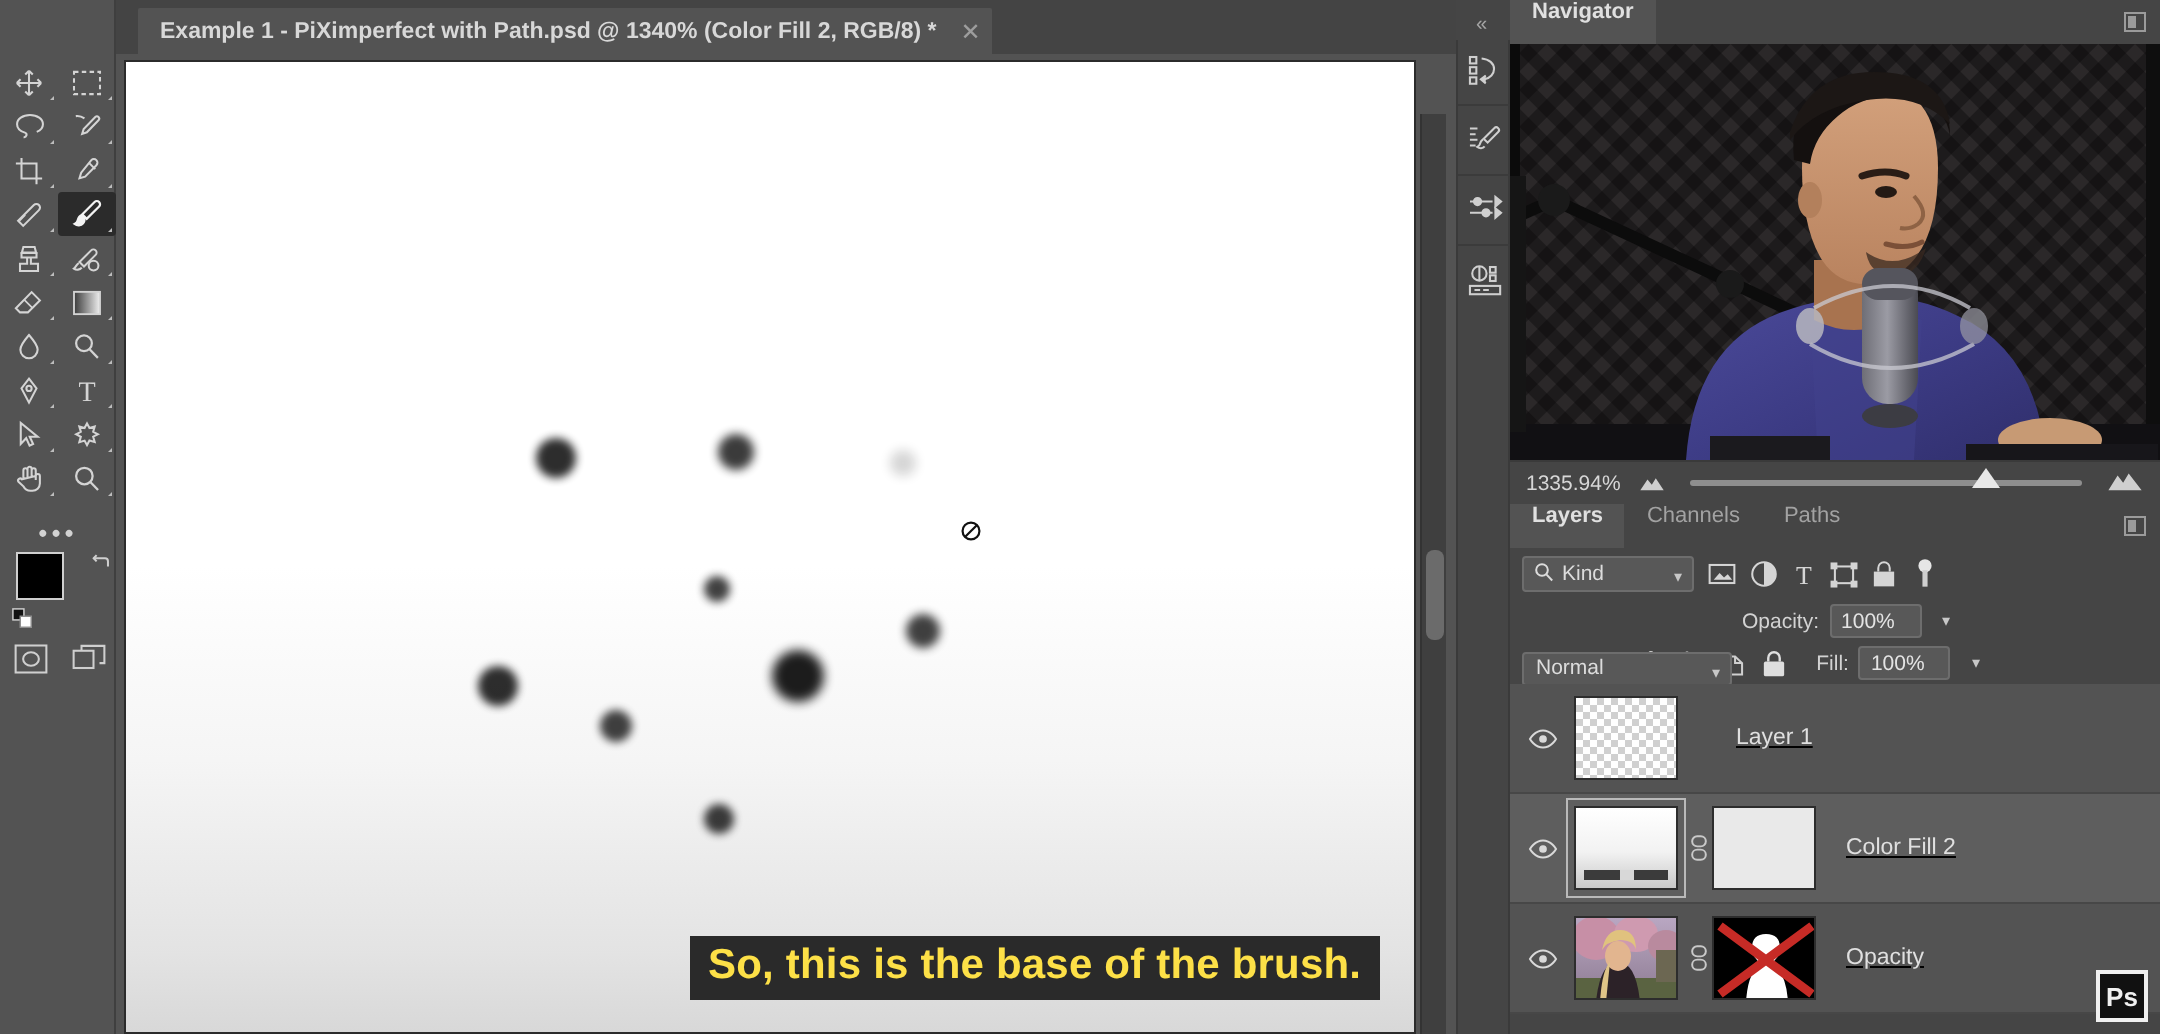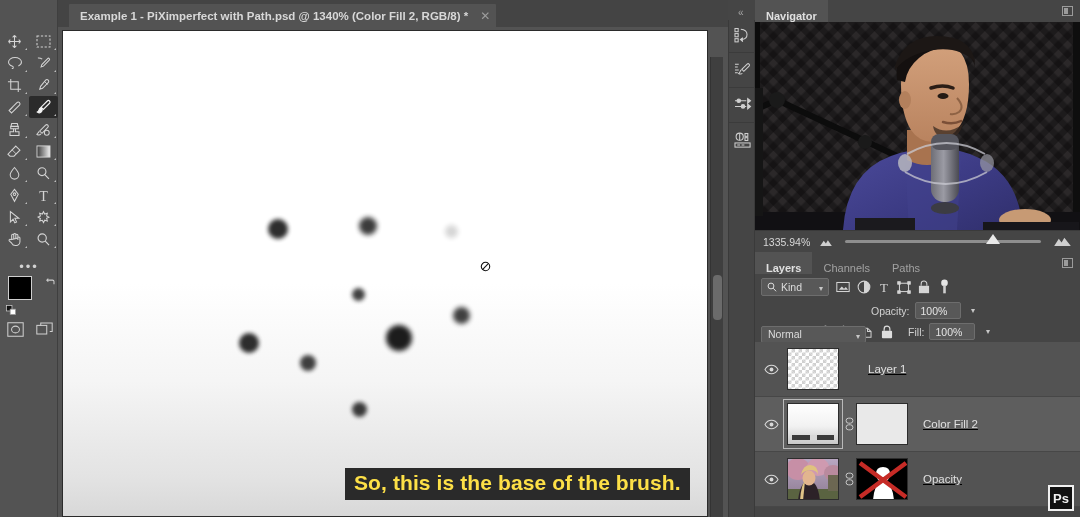--- a/index.html
+++ b/index.html
@@ -138,21 +138,21 @@
   
   #right-panels {
     position: absolute; left: 755px; top: 0; width: 325px; height: 517px;
     background: #454545;
   }
   .panel-tabbar {
     position: relative; height: 22px; background: #454545;
     display: flex; align-items: stretch;
   }
   .panel-tab {
-    display: flex; align-items: flex-end; padding: 0 11px;
+    display: flex; align-items: flex-start; padding: 0 11px;
     font-size: 11px; color: #a2a2a2; background: #454545;
   }
   .panel-tab.active { background: #535353; color: #e0e0e0; font-weight: bold; }
   .panel-menu {
     position: absolute; right: 7px; top: 6px;
     width: 11px; height: 10px;
     border: 1px solid #9b9b9b;
   }
   .panel-menu::after {
     content: ""; position: absolute; left: 1px; top: 1px;
@@ -185,21 +185,21 @@
   }
   .mtn { color: #cfcfcf; }
 
   
   #layers-panel { background: #535353; }
   #layers-filter {
     height: 26px; display: flex; align-items: center;
     padding: 0 6px; gap: 7px; background: #454545;
   }
   #kind-select {
-    position: relative; width: 68px; height: 18px;
+    position: relative; width: 86px; height: 18px;
     background: #585858; border: 1px solid #6d6d6d; border-radius: 2px;
     display: flex; align-items: center; padding-left: 5px; gap: 4px;
   }
   #kind-label { font-size: 10.5px; color: #dcdcdc; }
   #kind-chevron { position: absolute; right: 5px; top: 5px; color: #c7c7c7; font-size: 8px; }
   .filter-icon { color: #d5d5d5; display: flex; align-items: center; }
 
   #blend-row, #lock-row {
     height: 21px; display: flex; align-items: center; padding: 0 6px; gap: 5px;
     background: #454545;

